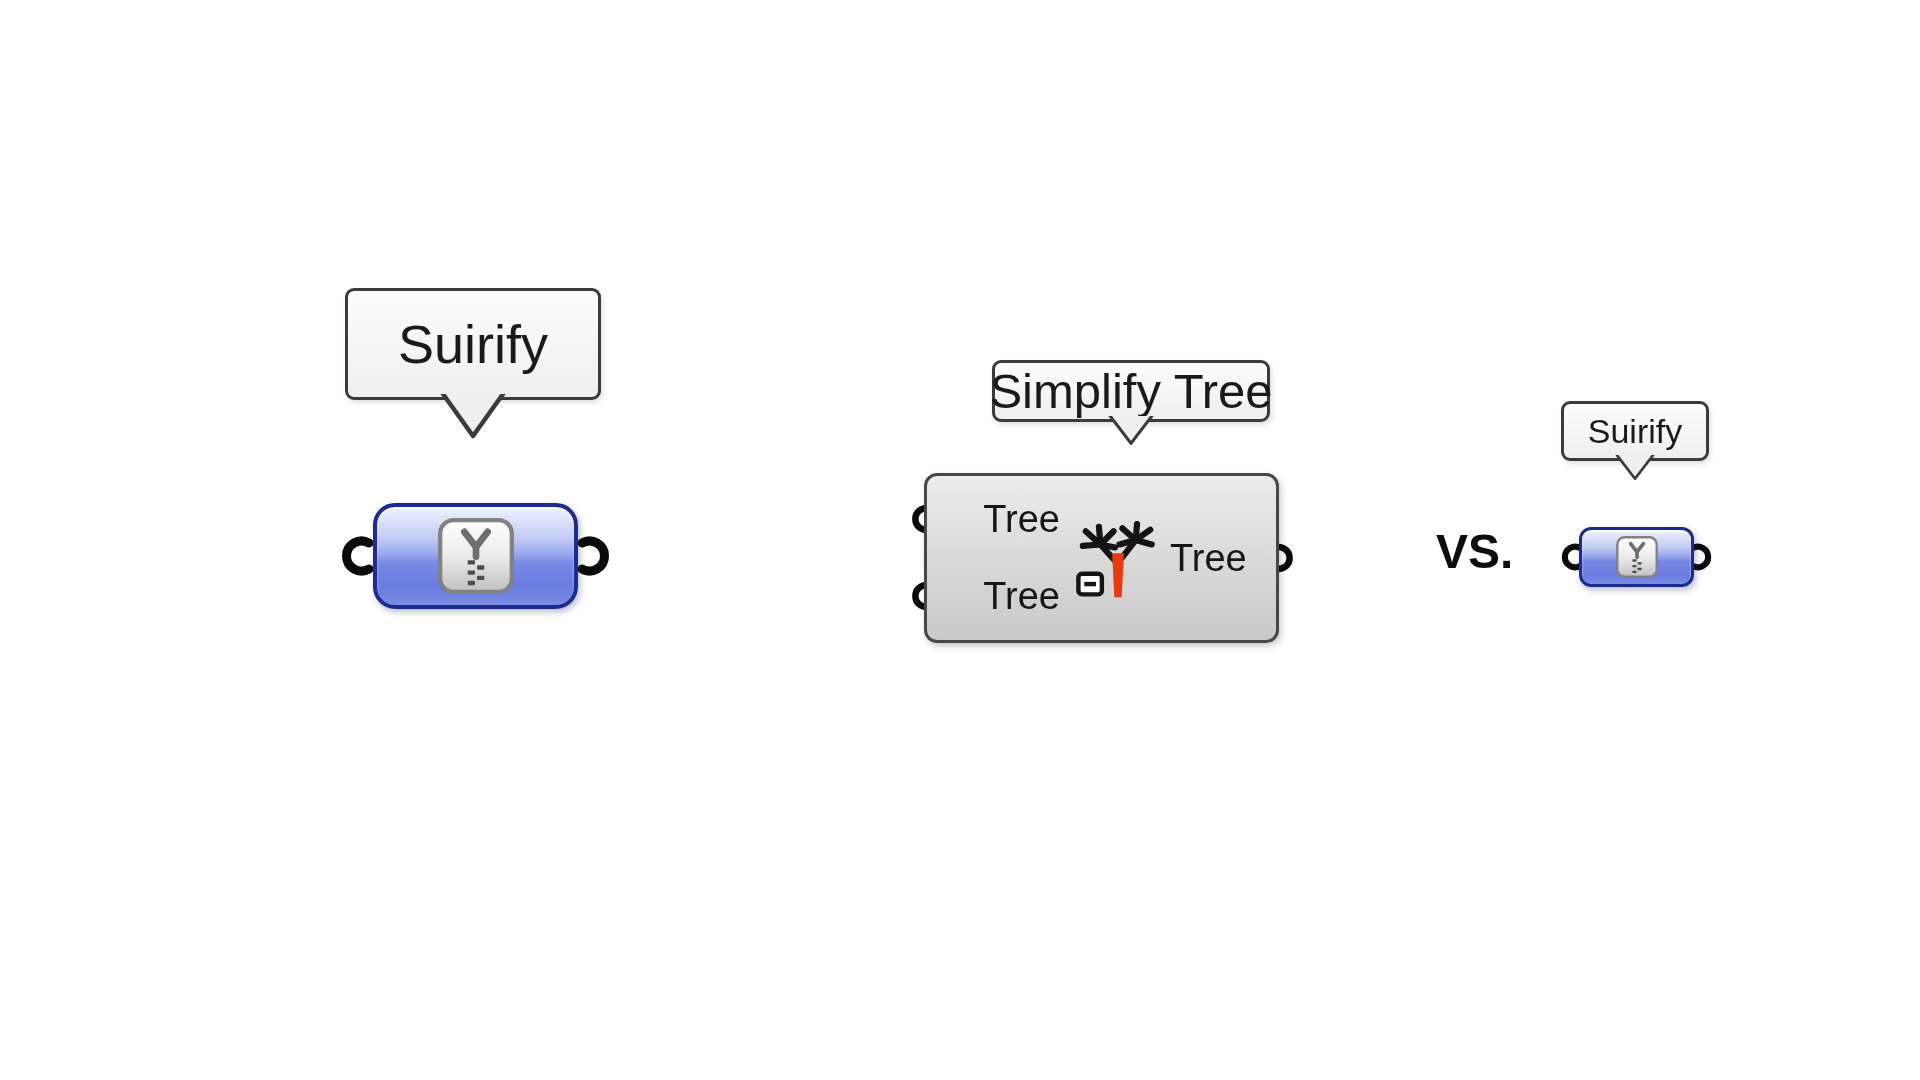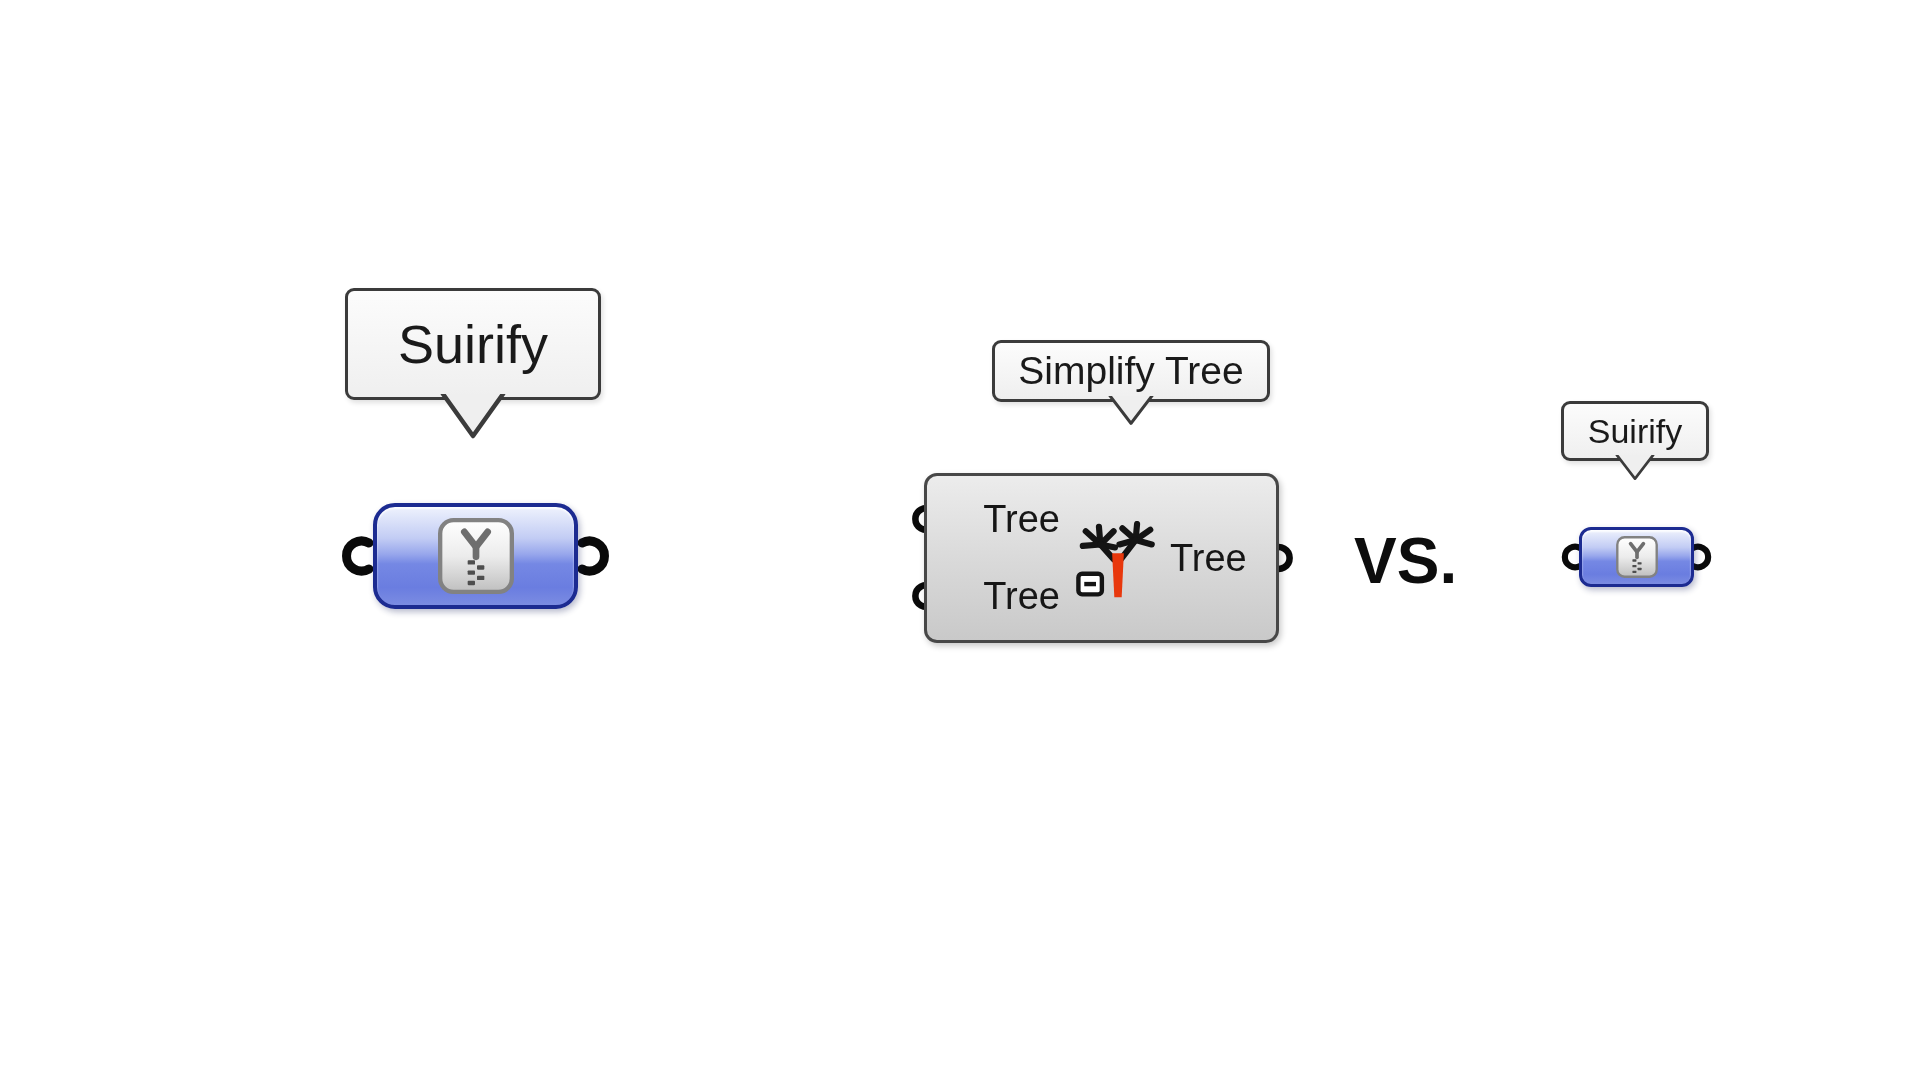--- a/index.html
+++ b/index.html
@@ -12,21 +12,21 @@
   .defs { position:absolute; width:0; height:0; }
 
   
   .balloon {
     position:absolute; display:flex; align-items:center; justify-content:center;
     background:linear-gradient(180deg,#fcfcfc 0%,#efefef 100%);
     border:3px solid #3b3b3b; border-radius:9px; color:#1a1a1a;
     box-shadow:2px 3px 5px rgba(0,0,0,.12);
   }
   .balloon-left  { left:345px;  top:288px; width:256px; height:112px; font-size:54px; }
-  .balloon-mid   { left:992px;  top:340px; width:278px; height:62px;  font-size:39px; }
+  .balloon-mid   { left:992px;  top:360px; width:278px; height:62px;  font-size:49px; }
   .balloon-right { left:1561px; top:401px; width:148px; height:60px;  font-size:34px; }
   .balloon-text { white-space:nowrap; }
   .tail { position:absolute; top:100%; left:50%; transform:translateX(-50%); margin-top:-3px; }
   .tail .tail-fill   { fill:#efefef; stroke:none; }
   .tail .tail-stroke { fill:none; stroke:#3b3b3b; stroke-width:4.5; stroke-linejoin:round; stroke-linecap:round; }
 
   
   .node { position:absolute; }
   .node-left  { left:373px;  top:503px; width:205px; height:106px; }
   .node-mid   { left:924px;  top:473px; width:355px; height:170px; }
@@ -55,22 +55,22 @@
     font-size:38px; line-height:44px; white-space:nowrap;
   }
   .param-in  { left:0; width:136px; text-align:right; }
   .param-in1 { top:24px; }
   .param-in2 { top:101px; }
   .param-out { left:246px; top:63px; }
   .tree-icon { position:absolute; left:150px; top:48px; z-index:2; }
 
   
   .vs {
-    position:absolute; left:1354px; top:524px;
-    font-size:64px; font-weight:bold; color:#0d0d0d; letter-spacing:0;
+    position:absolute; left:1436px; top:524px;
+    font-size:48px; font-weight:bold; color:#0d0d0d; letter-spacing:0;
   }
 
   .zip-stroke { fill:none; stroke:#6e6e6e; stroke-width:4; stroke-linecap:round; stroke-linejoin:round; }
   .zip-teeth  { fill:#4e4e4e; }
   .tree-branch { fill:none; stroke:#141414; stroke-width:4.2; stroke-linecap:round; }
 </style>
 </head>
 <body>
 
 <div class="canvas">

